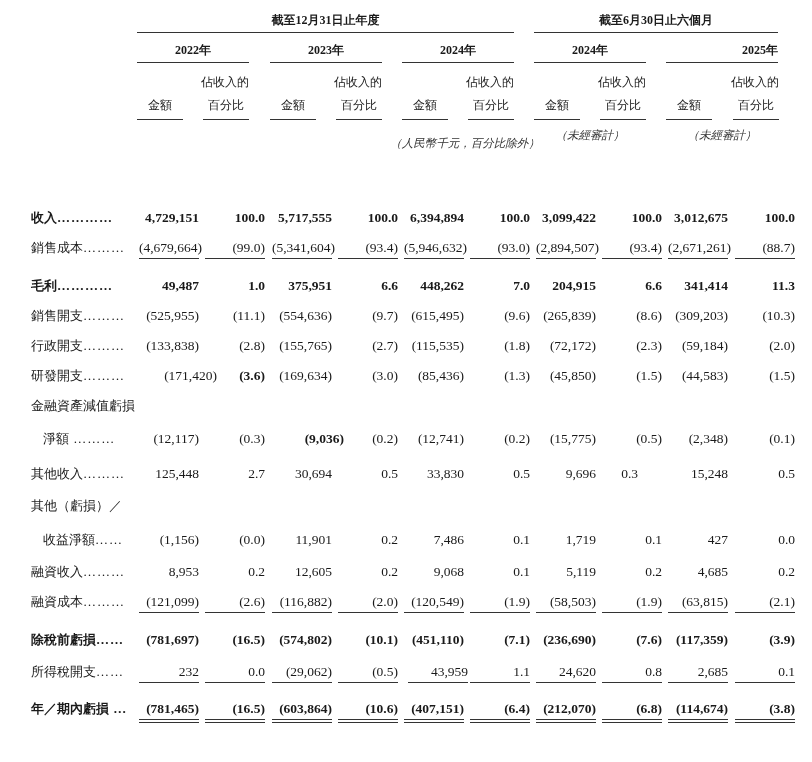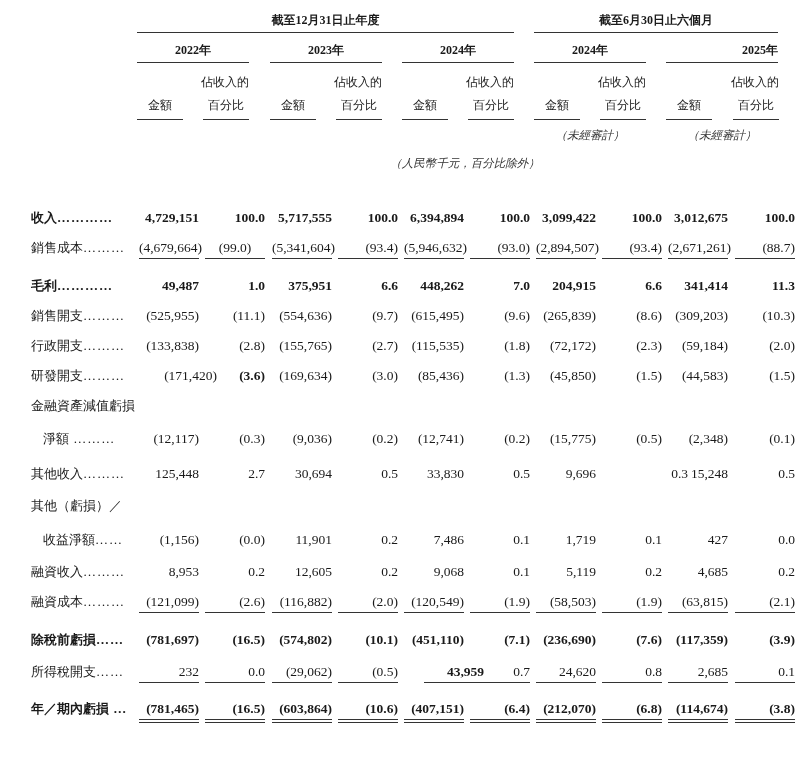--- a/index.html
+++ b/index.html
@@ -64,40 +64,40 @@
      <div class="rule" style="left:600px;width:46px;top:119px;"></div>
     <div class="abs sub-text" style="left:666px;width:46px;top:97px;">金額</div>
      <div class="rule" style="left:666px;width:46px;top:119px;"></div>
      <div class="abs sub-text" style="left:727px;width:52px;top:74px;text-align:right;">佔收入的</div>
      <div class="abs sub-text" style="left:733px;width:46px;top:97px;">百分比</div>
      <div class="rule" style="left:733px;width:46px;top:119px;"></div>
   </div>
 
 <div class="abs note" style="left:534px; width:112px; top:128px;">（未經審計）</div>
 <div class="abs note" style="left:666px; width:112px; top:128px;">（未經審計）</div>
-<div class="abs note" style="left:380px; width:170px; top:156px;">（人民幣千元，百分比除外）</div>
+<div class="abs note" style="left:380px; width:170px; top:136px;">（人民幣千元，百分比除外）</div>
 
 <div id="rows">
     <div class="row" style="top:206px;">
        <span class="label bold"><span>收入</span><span style="letter-spacing:1px;">…………</span></span>
        <div class="cell bold" style="left:123px;width:60px;">4,729,151</div>
       <div class="cell bold" style="left:189px;width:60px;">100.0</div>
       <div class="cell bold" style="left:256px;width:60px;">5,717,555</div>
       <div class="cell bold" style="left:322px;width:60px;">100.0</div>
       <div class="cell bold" style="left:388px;width:60px;">6,394,894</div>
       <div class="cell bold" style="left:454px;width:60px;">100.0</div>
       <div class="cell bold" style="left:520px;width:60px;">3,099,422</div>
       <div class="cell bold" style="left:586px;width:60px;">100.0</div>
       <div class="cell bold" style="left:652px;width:60px;">3,012,675</div>
       <div class="cell bold" style="left:719px;width:60px;">100.0</div>
      </div>
     <div class="row" style="top:236px;">
        <span class="label"><span>銷售成本</span><span style="letter-spacing:1px;">………</span></span>
        <div class="cell ul" style="left:123px;width:60px;">(4,679,664)</div>
-      <div class="cell ul" style="left:189px;width:60px;text-align:center;">(99.0)</div>
+      <div class="cell ul" style="left:189px;width:60px;">(99.0)</div>
       <div class="cell ul" style="left:256px;width:60px;">(5,341,604)</div>
       <div class="cell ul" style="left:322px;width:60px;">(93.4)</div>
       <div class="cell ul" style="left:388px;width:60px;">(5,946,632)</div>
       <div class="cell ul" style="left:454px;width:60px;">(93.0)</div>
       <div class="cell ul" style="left:520px;width:60px;">(2,894,507)</div>
       <div class="cell ul" style="left:586px;width:60px;">(93.4)</div>
       <div class="cell ul" style="left:652px;width:60px;">(2,671,261)</div>
       <div class="cell ul" style="left:719px;width:60px;">(88.7)</div>
      </div>
     <div class="row" style="top:274px;">
@@ -153,39 +153,39 @@
       <div class="cell" style="left:719px;width:60px;">(1.5)</div>
      </div>
     <div class="row" style="top:394px;">
        <span class="label"><span>金融資產減值虧損</span><span style="letter-spacing:1px;"></span></span>
 
      </div>
     <div class="row" style="top:427px;">
        <span class="label indent"><span>淨額</span><span style="letter-spacing:1px;"> ………</span></span>
        <div class="cell" style="left:123px;width:60px;">(12,117)</div>
       <div class="cell" style="left:189px;width:60px;">(0.3)</div>
-      <div class="cell" style="left:256px;width:60px;">(9,036)</div>
+      <div class="cell" style="left:268px;width:60px;font-weight:bold;">(9,036)</div>
       <div class="cell" style="left:322px;width:60px;">(0.2)</div>
       <div class="cell" style="left:388px;width:60px;">(12,741)</div>
       <div class="cell" style="left:454px;width:60px;">(0.2)</div>
       <div class="cell" style="left:520px;width:60px;">(15,775)</div>
       <div class="cell" style="left:586px;width:60px;">(0.5)</div>
       <div class="cell" style="left:652px;width:60px;">(2,348)</div>
       <div class="cell" style="left:719px;width:60px;">(0.1)</div>
      </div>
     <div class="row" style="top:462px;">
        <span class="label"><span>其他收入</span><span style="letter-spacing:1px;">………</span></span>
        <div class="cell" style="left:123px;width:60px;">125,448</div>
       <div class="cell" style="left:189px;width:60px;">2.7</div>
       <div class="cell" style="left:256px;width:60px;">30,694</div>
       <div class="cell" style="left:322px;width:60px;">0.5</div>
       <div class="cell" style="left:388px;width:60px;">33,830</div>
       <div class="cell" style="left:454px;width:60px;">0.5</div>
       <div class="cell" style="left:520px;width:60px;">9,696</div>
-      <div class="cell" style="left:612px;width:60px;">0.3</div>
+      <div class="cell" style="left:562px;width:60px;">0.3</div>
       <div class="cell" style="left:652px;width:60px;">15,248</div>
       <div class="cell" style="left:719px;width:60px;">0.5</div>
      </div>
     <div class="row" style="top:494px;">
        <span class="label"><span>其他（虧損）／</span><span style="letter-spacing:1px;"></span></span>
 
      </div>
     <div class="row" style="top:528px;">
        <span class="label indent"><span>收益淨額</span><span style="letter-spacing:1px;">……</span></span>
        <div class="cell" style="left:123px;width:60px;">(1,156)</div>
@@ -237,22 +237,22 @@
       <div class="cell bold" style="left:586px;width:60px;">(7.6)</div>
       <div class="cell bold" style="left:652px;width:60px;">(117,359)</div>
       <div class="cell bold" style="left:719px;width:60px;">(3.9)</div>
      </div>
     <div class="row" style="top:660px;">
        <span class="label"><span>所得稅開支</span><span style="letter-spacing:1px;">……</span></span>
        <div class="cell ul" style="left:123px;width:60px;">232</div>
       <div class="cell ul" style="left:189px;width:60px;">0.0</div>
       <div class="cell ul" style="left:256px;width:60px;">(29,062)</div>
       <div class="cell ul" style="left:322px;width:60px;">(0.5)</div>
-      <div class="cell ul" style="left:408px;width:60px;font-weight:bold;">43,959</div>
-      <div class="cell ul" style="left:454px;width:60px;">0.7</div>
+      <div class="cell ul" style="left:392px;width:60px;">43,959</div>
+      <div class="cell ul" style="left:454px;width:60px;">1.1</div>
       <div class="cell ul" style="left:520px;width:60px;">24,620</div>
       <div class="cell ul" style="left:586px;width:60px;">0.8</div>
       <div class="cell ul" style="left:652px;width:60px;">2,685</div>
       <div class="cell ul" style="left:719px;width:60px;">0.1</div>
      </div>
     <div class="row" style="top:697px;">
        <span class="label bold"><span>年／期內虧損</span><span style="letter-spacing:1px;"> …</span></span>
        <div class="cell bold dul" style="left:123px;width:60px;">(781,465)</div>
       <div class="cell bold dul" style="left:189px;width:60px;">(16.5)</div>
       <div class="cell bold dul" style="left:256px;width:60px;">(603,864)</div>

